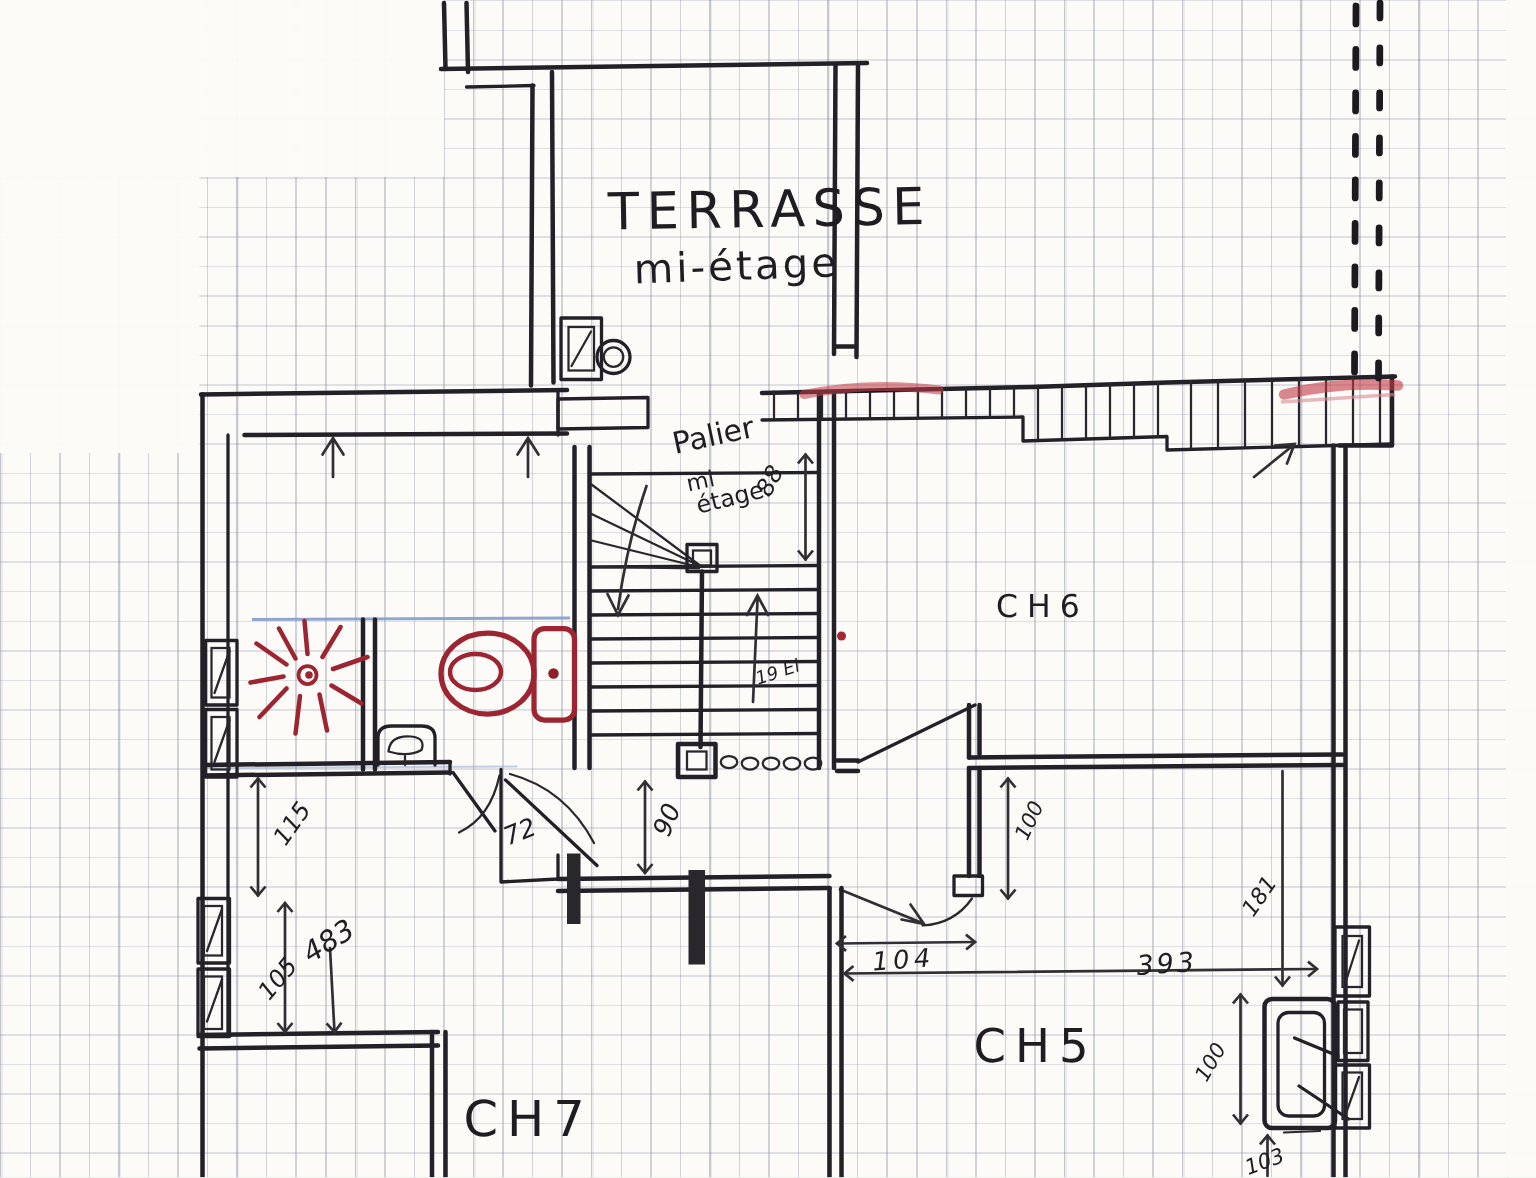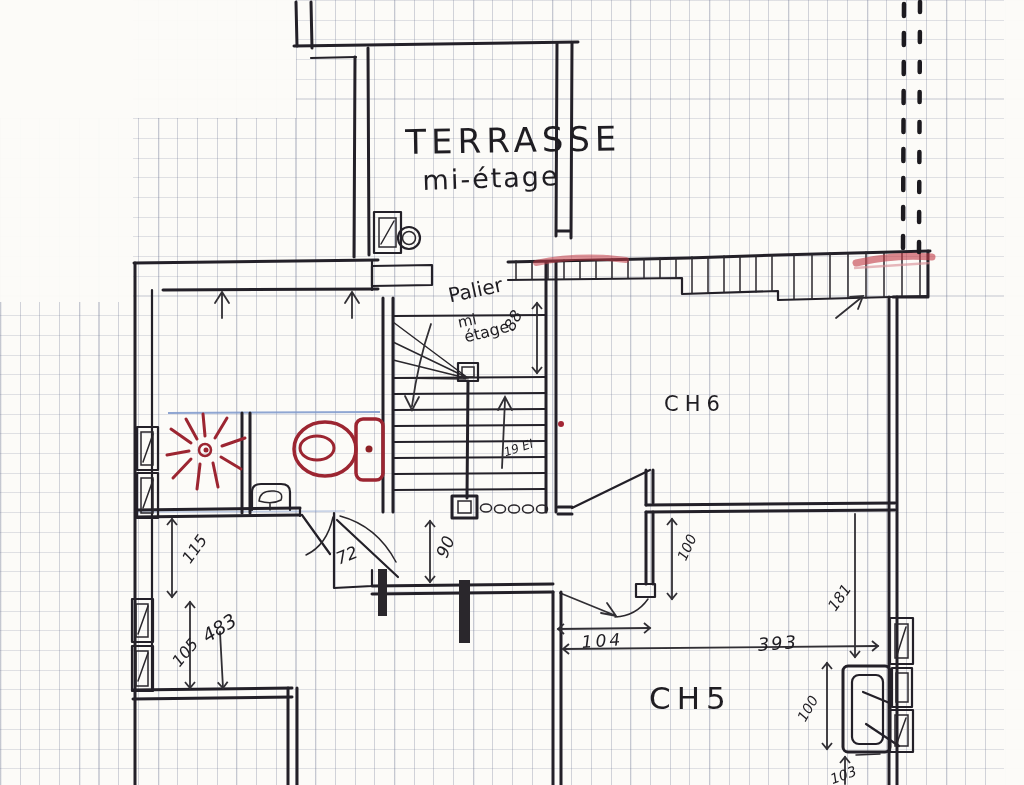--- a/index.html
+++ b/index.html
@@ -201,20 +201,21 @@
 
   <div class="lbl" style="left:405px;top:122px;font-size:34px;letter-spacing:5px;transform:rotate(-1deg);">TERRASSE</div>
   <div class="lbl" style="left:422px;top:165px;font-size:27px;letter-spacing:2px;transform:rotate(-2deg);">mi-étage</div>
 
   <div class="lbl" style="left:446px;top:284px;font-size:20px;transform:rotate(-12deg);">Palier</div>
   <div class="lbl" style="left:456px;top:314px;font-size:15px;transform:rotate(-12deg);">mi</div>
   <div class="lbl" style="left:462px;top:328px;font-size:16px;transform:rotate(-14deg);">étage.</div>
 
   <div class="lbl room" style="left:664px;top:392px;font-size:21px;">CH6</div>
   <div class="lbl room" style="left:649px;top:680px;font-size:31px;text-align:right;">CH5</div>
+  <div class="lbl room" style="left:309px;top:726px;font-size:33px;">CH7</div>
 
   <div class="lbl num" style="left:502px;top:446px;font-size:12px;transform:rotate(-18deg);">19 El</div>
 
   <div class="lbl num" style="left:500px;top:325px;font-size:16px;transform:rotate(-62deg);">88</div>
   <div class="lbl num" style="left:333px;top:550px;font-size:17px;transform:rotate(-22deg);">72</div>
   <div class="lbl num" style="left:432px;top:553px;font-size:17px;transform:rotate(-68deg);">90</div>
   <div class="lbl num" style="left:581px;top:632px;font-size:17px;letter-spacing:3px;transform:rotate(-4deg);">104</div>
   <div class="lbl num" style="left:178px;top:556px;font-size:16px;transform:rotate(-55deg);">115</div>
   <div class="lbl num" style="left:198px;top:628px;font-size:19px;transform:rotate(-32deg);">483</div>
   <div class="lbl num" style="left:168px;top:658px;font-size:16px;transform:rotate(-50deg);">105</div>

